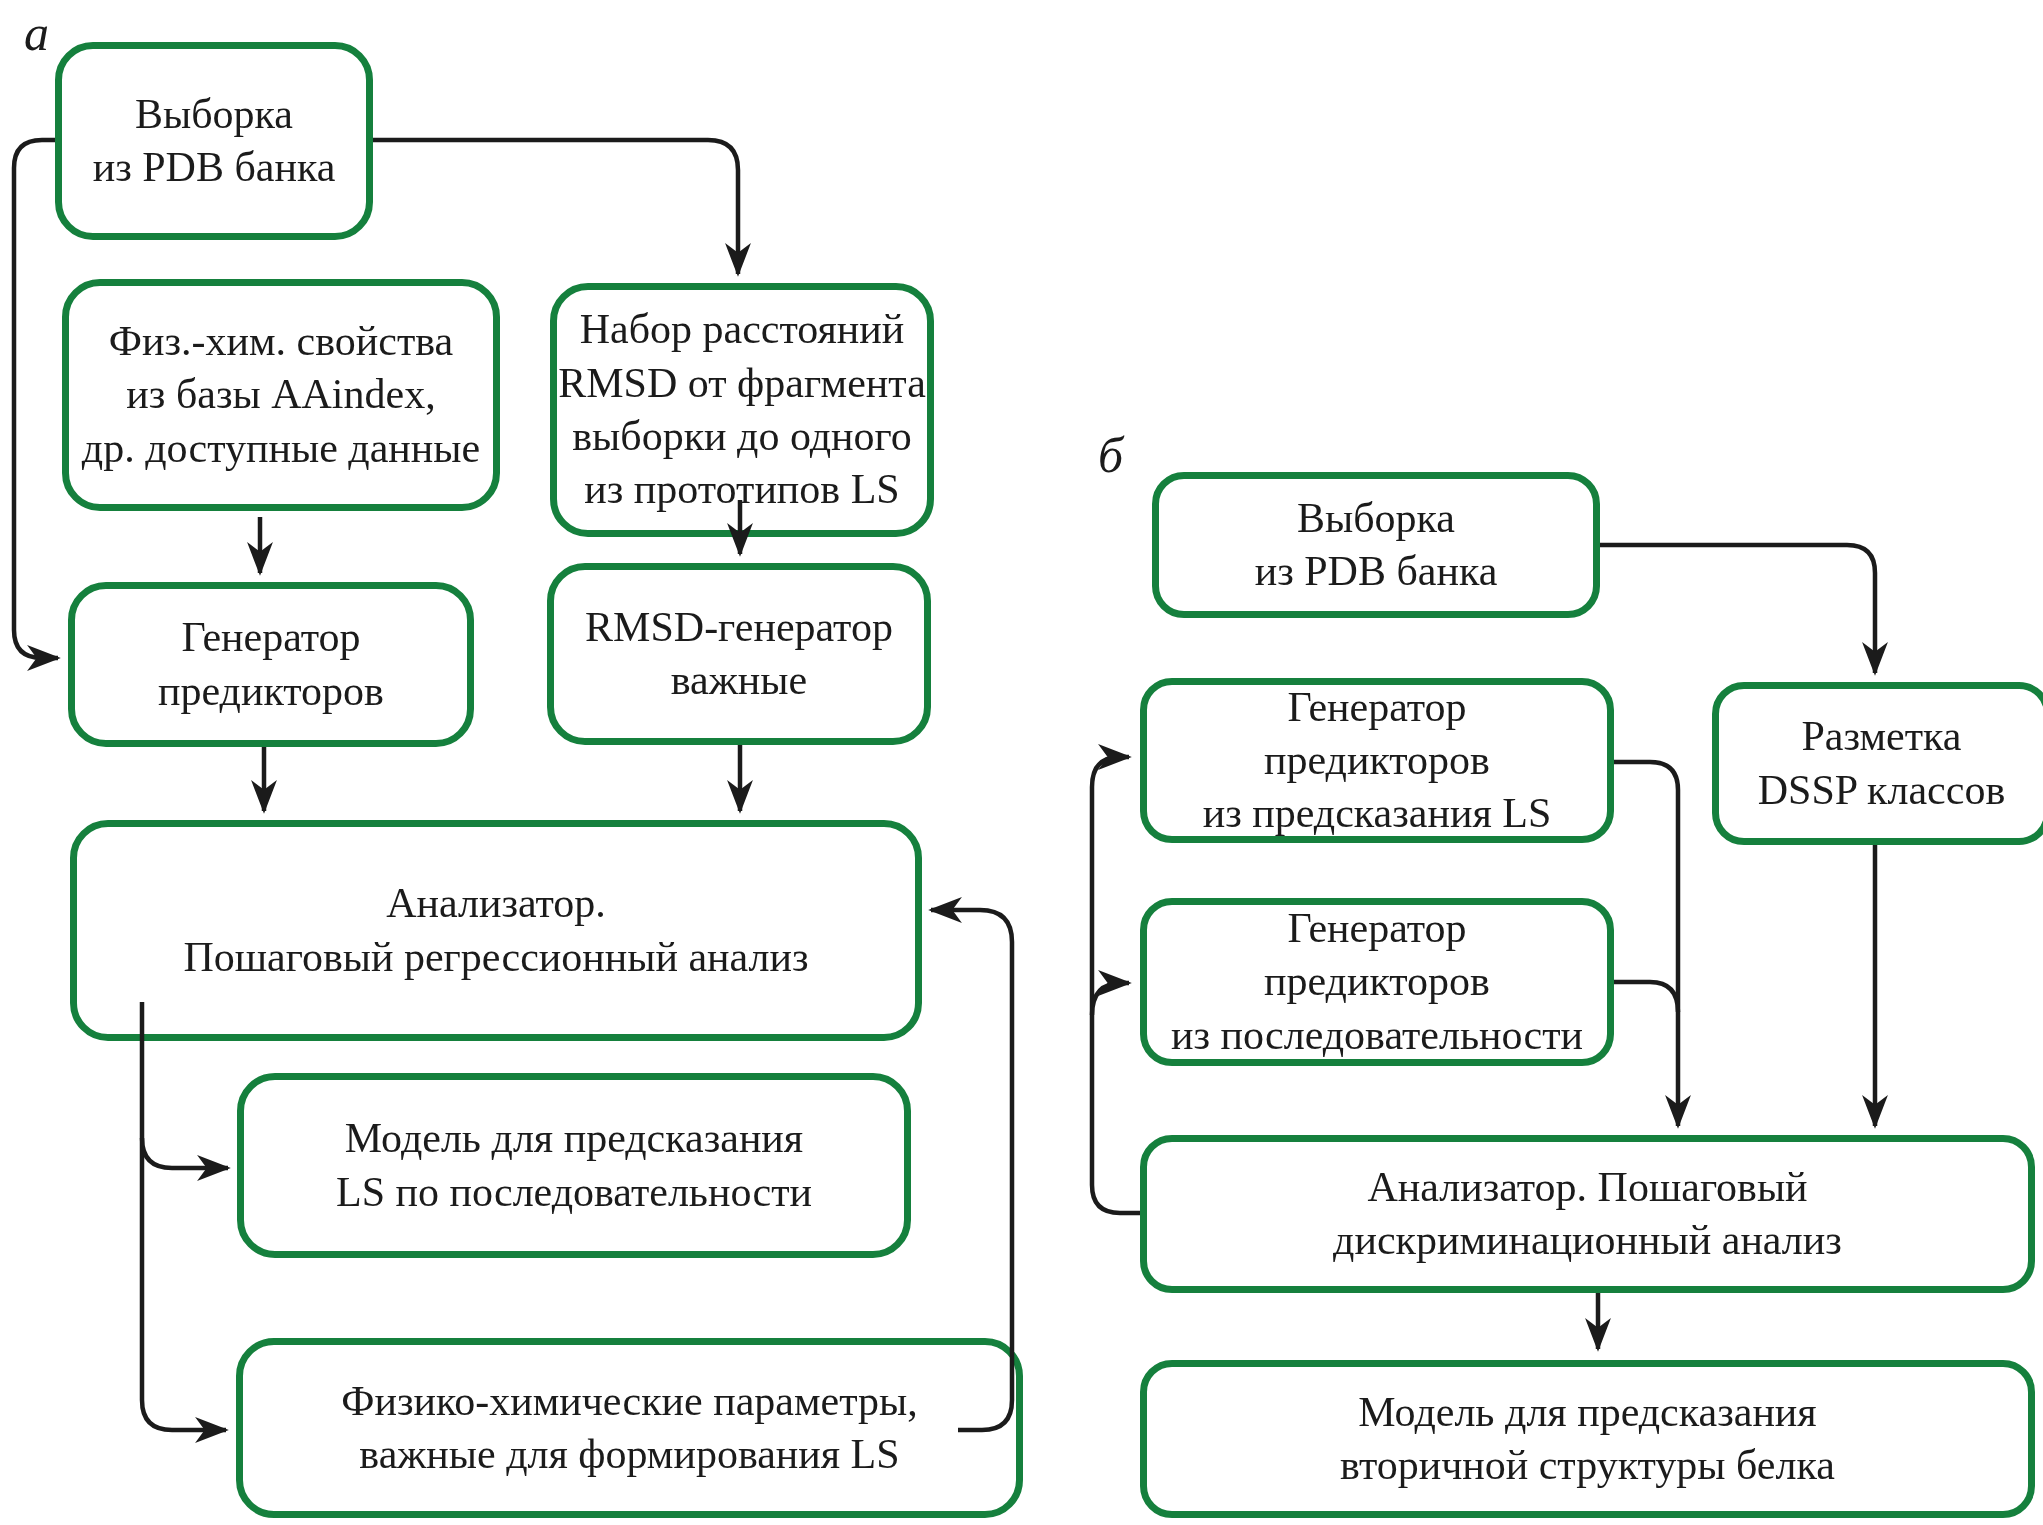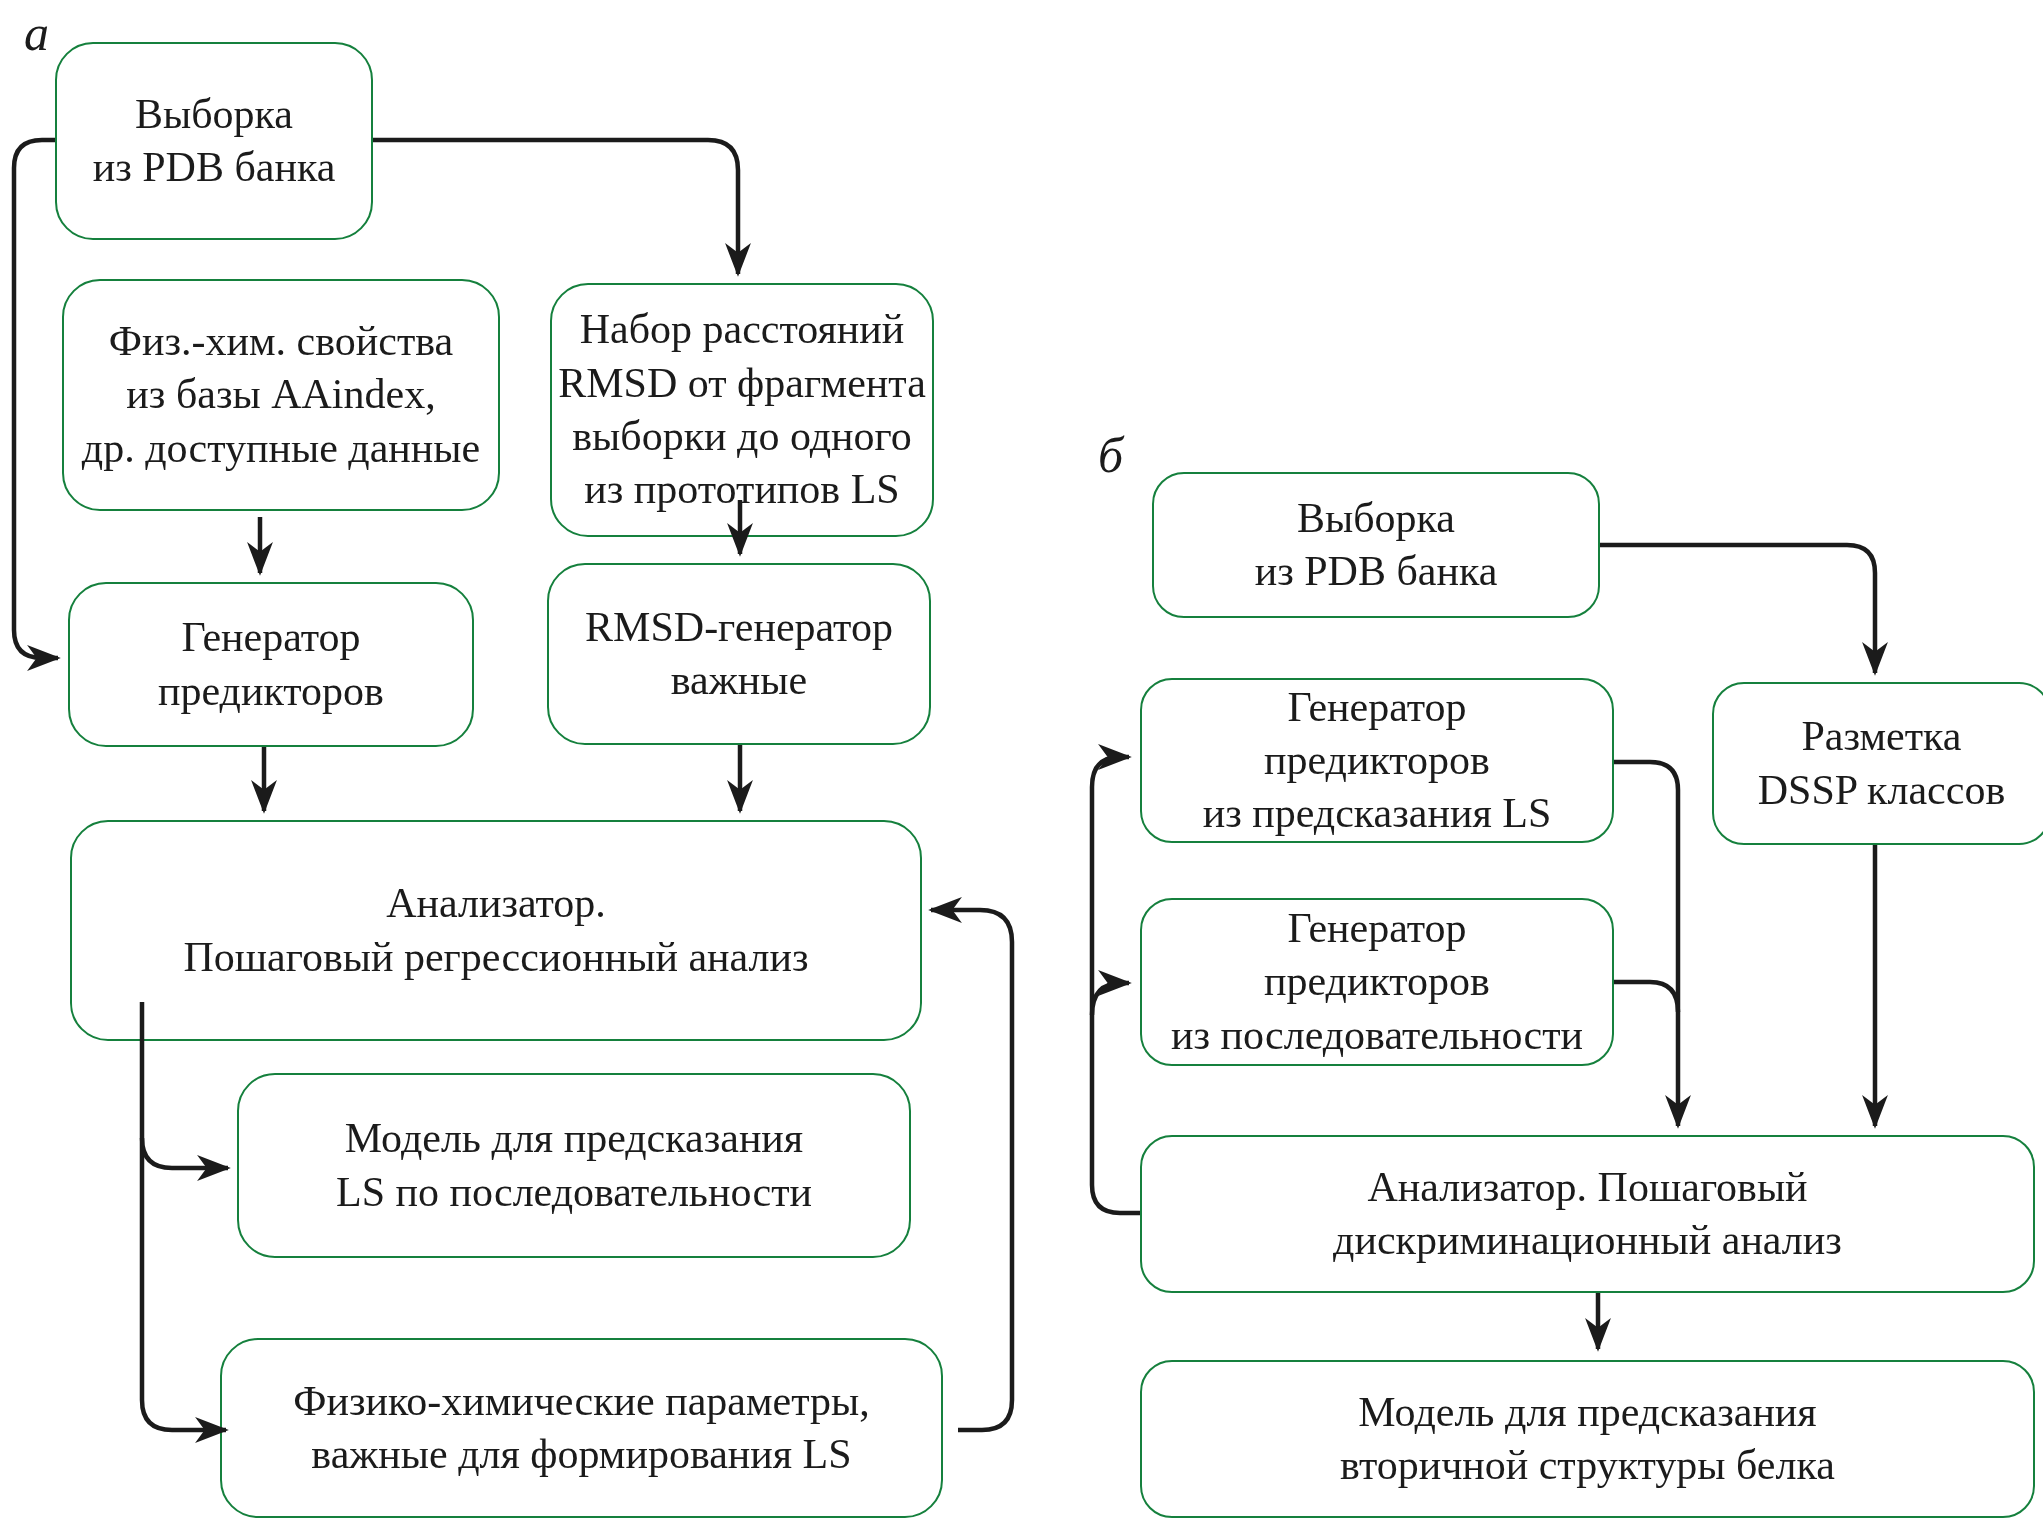--- a/index.html
+++ b/index.html
@@ -20,21 +20,21 @@
     position: absolute;
     left: 0;
     top: 0;
     width: 2043px;
     height: 1525px;
     pointer-events: none;
   }
   .node {
     position: absolute;
     box-sizing: border-box;
-    border: 2px solid #15803d;
+    border: 7px solid #15803d;
     border-radius: 38px;
     background: #ffffff;
     display: flex;
     align-items: center;
     justify-content: center;
     text-align: center;
   }
   .panel-b .node, .node.small-radius {
     border-radius: 32px;
   }
@@ -91,21 +91,21 @@
     <div class="node" style="left:70px; top:820px; width:852px; height:221px;">
       <span class="node-label">Анализатор.
 Пошаговый регрессионный анализ</span>
     </div>
 
     <div class="node" style="left:237px; top:1073px; width:674px; height:185px;">
       <span class="node-label">Модель для предсказания
 LS по последовательности</span>
     </div>
 
-    <div class="node" style="left:220px; top:1338px; width:723px; height:180px;">
+    <div class="node" style="left:236px; top:1338px; width:787px; height:180px;">
       <span class="node-label">Физико-химические параметры,
 важные для формирования LS</span>
     </div>
   </div>
 
   <div class="panel-b">
     <div class="panel-label" style="left:1098px; top:430px;">б</div>
 
     <div class="node" style="left:1152px; top:472px; width:448px; height:146px;">
       <span class="node-label">Выборка

